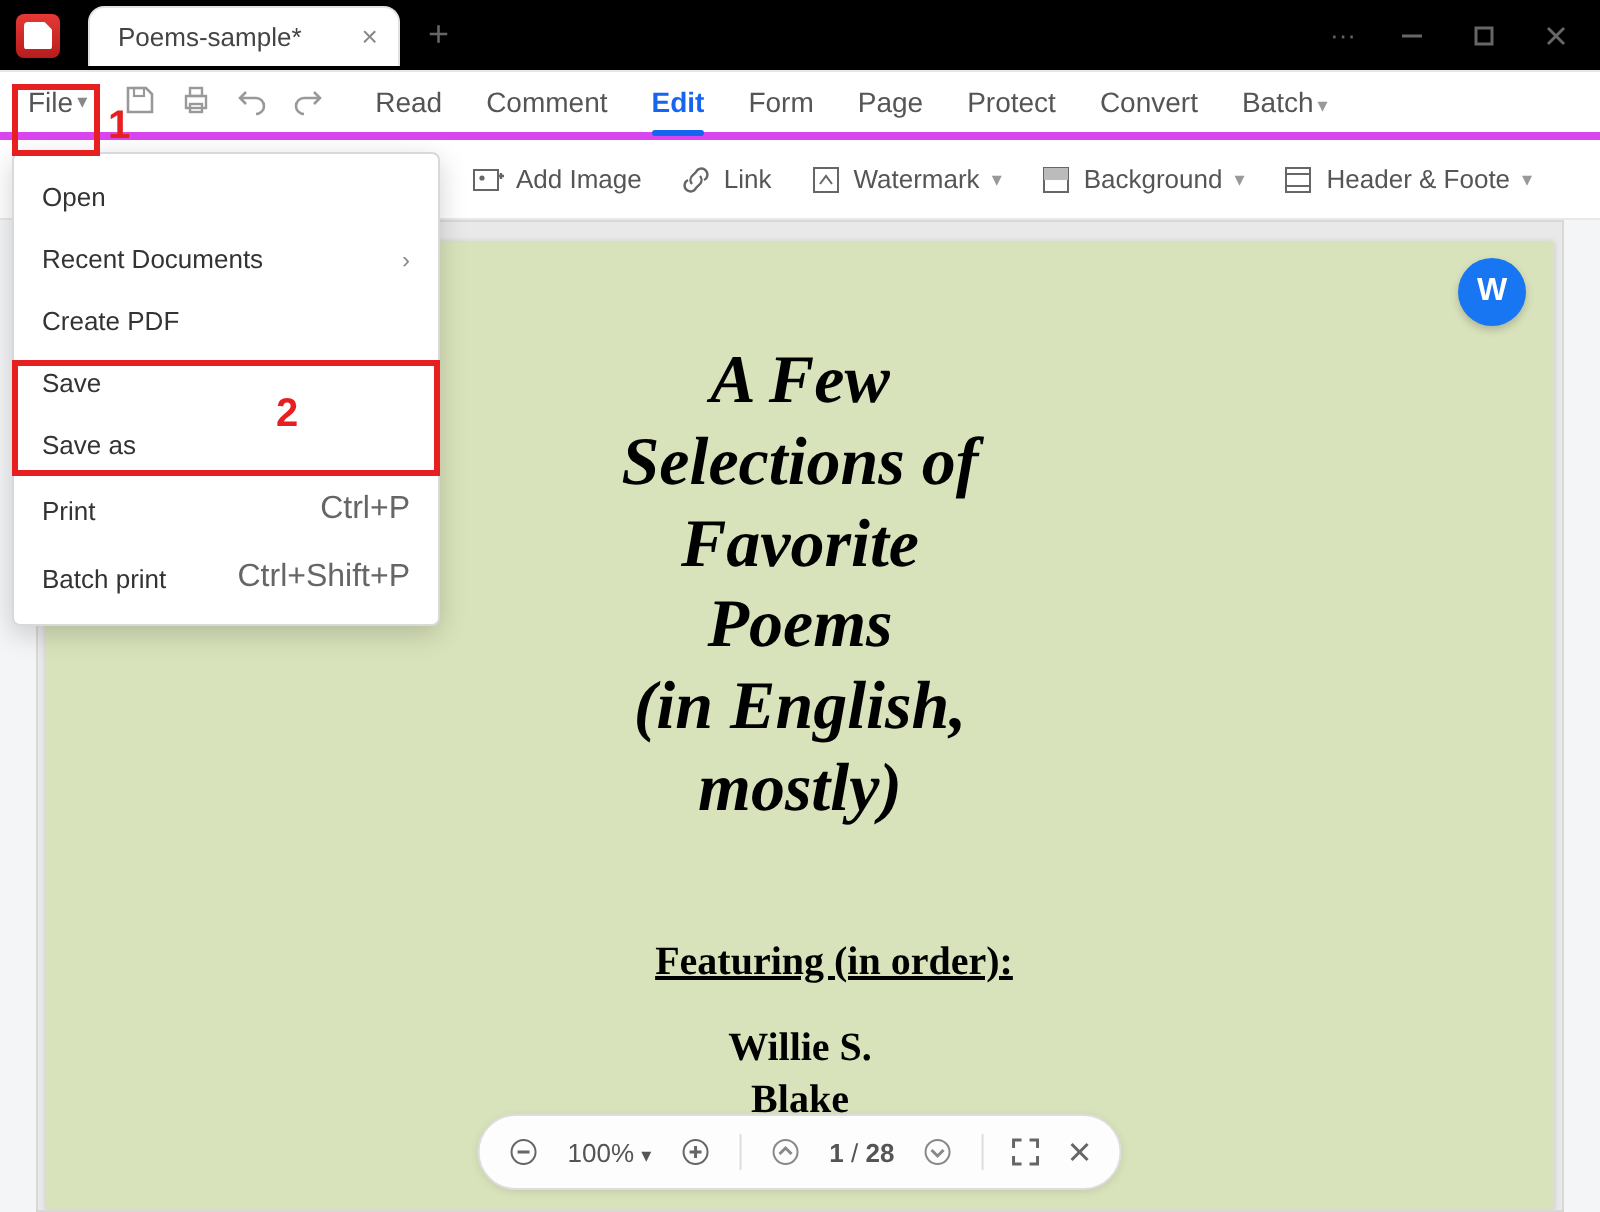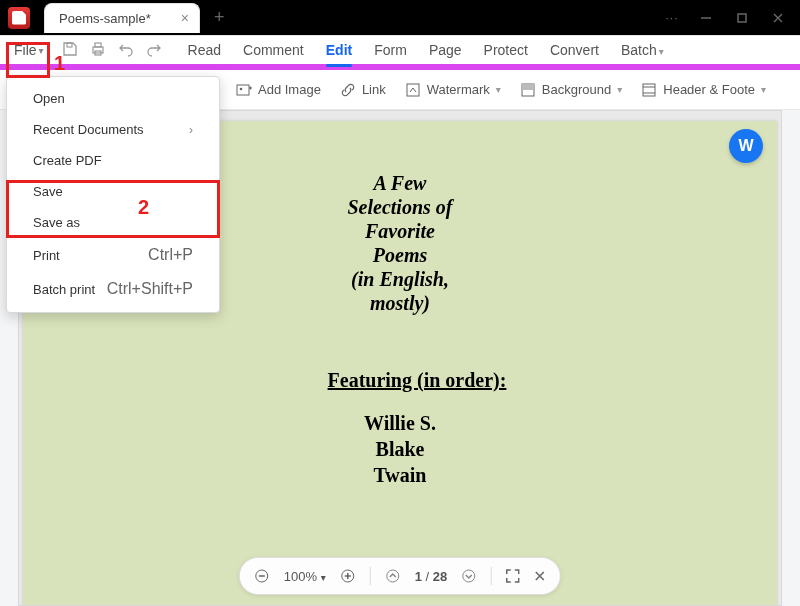--- a/index.html
+++ b/index.html
@@ -53,21 +53,21 @@
     margin-left:auto;
     display:flex; align-items:center; gap:20px;
     padding-right:14px;
     color:#666;
   }
   .win-btn { width:16px; height:16px; display:flex; align-items:center; justify-content:center; cursor:pointer;}
   
   .menubar {
     height:34px;
     background:#fff;
-    border-bottom:6px solid #d946ef;
+    border-bottom:4px solid #d946ef;
     display:flex; align-items:center;
     padding-left:8px;
     gap:4px;
     font-size:14px;
     color:#555;
   }
   .file-btn {
     display:flex; align-items:center;
     gap:2px;
     padding:4px 6px;
@@ -117,21 +117,21 @@
     box-shadow:0 0 3px rgba(0,0,0,0.15);
     text-align:center;
     font-family:"Times New Roman", serif;
     color:#000;
     padding-top:50px;
     overflow:hidden;
   }
   .page .title {
     font-style:italic;
     font-weight:bold;
-    font-size:20px;
+    font-size:34px;
     line-height:1.2;
   }
   .page .featuring {
     font-weight:bold;
     text-decoration:underline;
     font-size:20px;
     margin-top:54px;
     padding-left:34px;
   }
   .page .names { font-weight:bold; font-size:20px; margin-top:18px; line-height:1.3;}
@@ -171,21 +171,21 @@
     border:1px solid #d9d9d9;
     border-radius:4px;
     box-shadow:0 4px 14px rgba(0,0,0,0.18);
     padding:6px 0;
     font-size:13px;
     color:#333;
     z-index:50;
   }
   .file-menu .mi {
     display:flex; align-items:center; justify-content:space-between;
-    padding:8px 26px;
+    padding:8px 14px;
     cursor:pointer;
   }
   .file-menu .short { color:#666; font-size:16px; }
   .file-menu .arrow { color:#888; font-size:12px; }
   
   .anno {
     position:absolute;
     border:3px solid #e62020;
     z-index:60;
     pointer-events:none;

